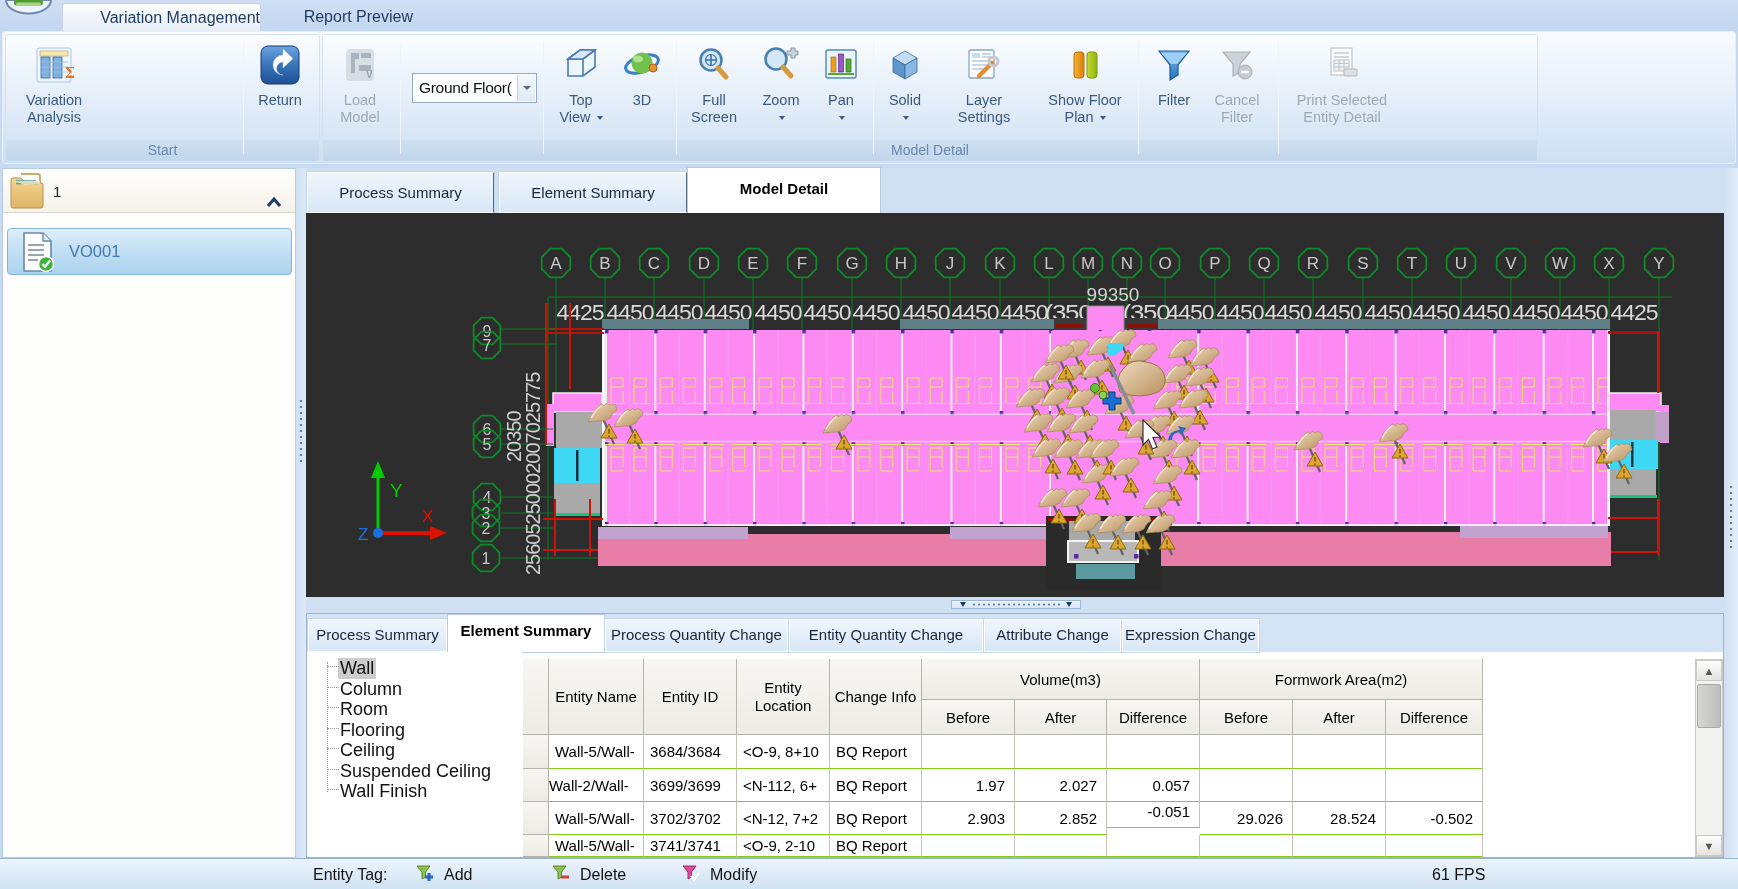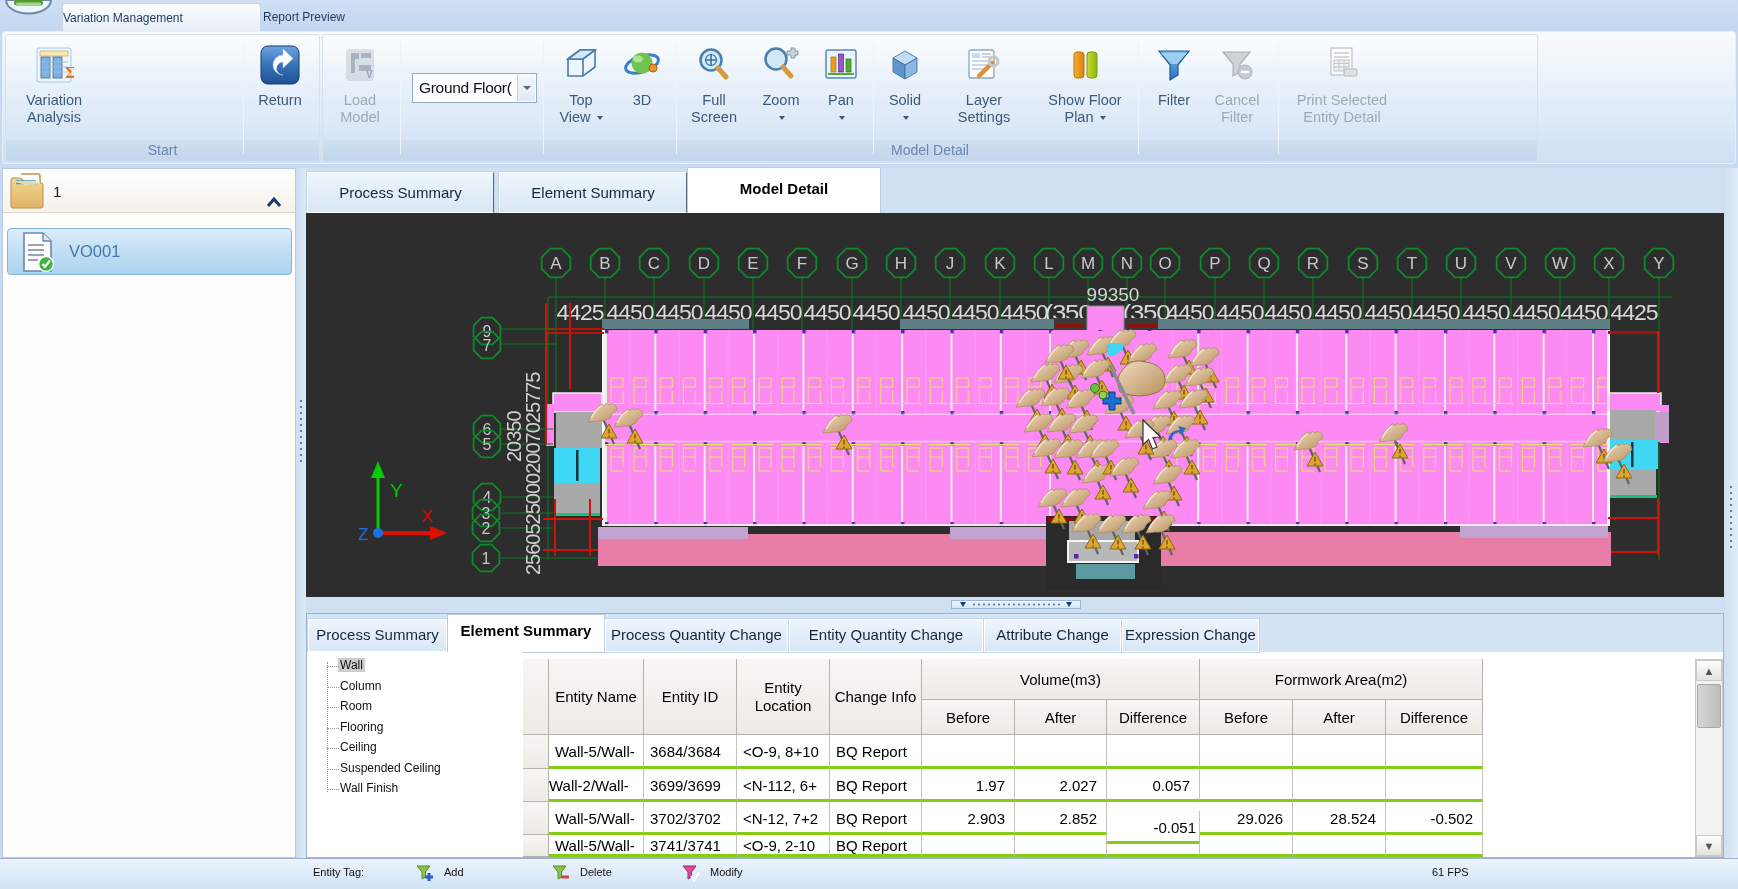--- a/index.html
+++ b/index.html
@@ -1,20 +1,20 @@
 <!DOCTYPE html>
 <html><head>
 <meta charset="utf-8">
 <style>
 *{margin:0;padding:0;box-sizing:border-box}
 html,body{width:1738px;height:889px;overflow:hidden;font-family:"Liberation Sans",sans-serif;background:#c8daf2}
 
 #titlebar{position:absolute;left:0;top:0;width:1738px;height:31px;background:linear-gradient(#cfdef4,#c3d7f0)}
 #orb{position:absolute;left:5px;top:0;width:47px;height:15px}
-.wtab{position:absolute;top:3px;height:28px;font-size:12px;color:#1d3a5f;text-align:left;line-height:28px}
+.wtab{position:absolute;top:3px;height:28px;font-size:16px;color:#1d3a5f;text-align:right;line-height:28px}
 #wtab1{left:62px;width:199px;background:linear-gradient(#fdfdfe,#f0f4fa 50%,#e8eef7);border:1px solid #c9d5e4;border-bottom:none;border-radius:3px 3px 0 0}
 #wtab2{left:263px;width:150px}
 
 #ribbon{position:absolute;left:2px;top:31px;width:1734px;height:133px;background:linear-gradient(#f8fbfe,#e9f1fa 40%,#d9e7f6 75%,#cfe0f2);border:1px solid #e6eef8;border-radius:3px}
 .rgroup{position:absolute;top:2px;height:128px;border:1px solid #d5e1ef;border-radius:3px;background:linear-gradient(rgba(255,255,255,.45),rgba(255,255,255,0) 30%)}
 .rglab{position:absolute;left:0;bottom:0;width:100%;height:21px;background:linear-gradient(#cfdff1,#c2d6ec);border-radius:0 0 3px 3px;color:#6c87ab;font-size:14px;text-align:center;line-height:21px}
 .ri{position:absolute;top:13px;text-align:center;color:#3b5a7d;font-size:14.5px}
 .ri .ric{height:42px;margin-bottom:5px}
 .ri .rl{line-height:16.5px}
 .ri.dis{color:#9fa9b4}
@@ -38,33 +38,33 @@
 #hhandle{position:absolute;left:645px;top:3px;width:130px;height:9px;background:linear-gradient(#eef5fc,#d6e6f6);border:1px solid #9ab8d8;font-size:0}
 
 #maintabs{position:absolute;left:306px;top:168px;width:1418px;height:45px;background:#cfe0f2}
 .mtab{position:absolute;top:4px;height:41px;background:linear-gradient(#eff5fc,#d8e7f6);border:1px solid #fff;border-right:1px solid #5a6a7a;outline:1px solid #c4d6ea;font-size:15px;color:#15253c;text-align:center;line-height:40px}
 .mtab.act{top:0;height:45px;background:#fff;border:1px solid #fff;outline:1px solid #b9cbe0;font-weight:bold;color:#000}
 
 #bpanel{position:absolute;left:306px;top:613px;width:1418px;height:245px;background:#fff;border:1px solid #9ab4cf}
 #btabs{position:absolute;left:0px;top:0px;width:1416px;height:38px;background:#d5e4f4}
 .btab{position:absolute;top:5px;height:33px;background:linear-gradient(#eff5fc,#d8e7f6);border:1px solid #fff;outline:1px solid #c4d6ea;font-size:15px;color:#15253c;text-align:center;line-height:30px}
 .btab.act{top:1px;height:37px;background:#fff;font-weight:bold;color:#000;border:1px solid #fff;outline:1px solid #b9cbe0}
-#tree{position:absolute;left:0;top:38px;width:215px;height:205px;background:#fff;font-size:12px;color:#111}
+#tree{position:absolute;left:0;top:38px;width:215px;height:205px;background:#fff;font-size:18px;color:#111}
 .ti{position:absolute;left:33px;white-space:nowrap}
 .ti.sel{background:#ccc;padding:0 2px;left:31px}
 #tbl{position:absolute;left:216px;top:45px;width:1176px;height:198px;background:#fff;font-size:15px;color:#000}
 .hc{position:absolute;background:linear-gradient(#f7f6f3,#edebe5);border-right:1px solid #b7b3ab;border-bottom:1px solid #b7b3ab;text-align:center}
-.dc{position:absolute;border-right:1px solid #c6c2ba;border-bottom:3px solid #84cc16;white-space:nowrap;overflow:hidden}
+.dc{position:absolute;border-right:1px solid #c6c2ba;border-bottom:1px solid #84cc16;white-space:nowrap;overflow:hidden}
 .num{text-align:right}
 
 #vscroll{position:absolute;left:1388px;top:45px;width:28px;height:198px;background:#f2f2f0;border:1px solid #c9c9c6}
 .sbtn{position:absolute;left:0px;width:26px;height:21px;background:linear-gradient(#fdfdfd,#e3e3e0);border:1px solid #c9c9c6;color:#555;font-size:11px;text-align:center;line-height:20px}
 #vthumb{position:absolute;left:1px;top:24px;width:24px;height:44px;background:linear-gradient(90deg,#d6d6d3,#bdbdba);border:1px solid #a8a8a5;border-radius:2px}
 
-#status{position:absolute;left:0;top:858px;width:1738px;height:31px;background:linear-gradient(#ecf4fc,#cfe2f4);border-top:1px solid #9ab4cf;font-size:11px;color:#111}
+#status{position:absolute;left:0;top:858px;width:1738px;height:31px;background:linear-gradient(#ecf4fc,#cfe2f4);border-top:1px solid #9ab4cf;font-size:16px;color:#111}
 #status .it{position:absolute;top:7px}
 </style>
 </head>
 <body>
 <div id="titlebar">
   <svg id="orb" viewBox="0 0 47 15">
       <path d="M1 0 a22.5 13.5 0 0 0 45 0 Z" fill="#eef4fb" stroke="#7089ab" stroke-width="2"></path>
       <rect x="9" y="0" width="29" height="5.5" rx="2.7" fill="#4f9e2c"></rect>
       <rect x="11" y="2.6" width="25" height="2.6" rx="1.3" fill="#bfe0a6" opacity=".8"></rect>
     </svg>
@@ -643,21 +643,21 @@
       <div class="dc num" style="left:677px;top:110px;width:93px;height:33px;line-height:33px;padding-right:9px"></div>
       <div class="dc num" style="left:770px;top:110px;width:93px;height:33px;line-height:33px;padding-right:9px"></div>
       <div class="dc num" style="left:863px;top:110px;width:97px;height:33px;line-height:33px;padding-right:9px"></div>
       <div class="hc" style="left:0px;top:143px;width:26px;height:33px;font-size:15px"></div>
       <div class="dc " style="left:26px;top:143px;width:95px;height:33px;line-height:33px;padding-left:6px">Wall-5/Wall-</div>
       <div class="dc " style="left:121px;top:143px;width:93px;height:33px;line-height:33px;padding-left:6px">3702/3702</div>
       <div class="dc " style="left:214px;top:143px;width:93px;height:33px;line-height:33px;padding-left:6px">&lt;N-12, 7+2</div>
       <div class="dc " style="left:307px;top:143px;width:92px;height:33px;line-height:33px;padding-left:6px">BQ Report</div>
       <div class="dc num" style="left:399px;top:143px;width:93px;height:33px;line-height:33px;padding-right:9px">2.903</div>
       <div class="dc num" style="left:492px;top:143px;width:92px;height:33px;line-height:33px;padding-right:9px">2.852</div>
-      <div class="dc num" style="left:584px;top:152px;width:93px;height:33px;line-height:33px;padding-right:3px">-0.051</div>
+      <div class="dc num" style="left:584px;top:136px;width:93px;height:33px;line-height:33px;padding-right:9px">-0.051</div>
       <div class="dc num" style="left:677px;top:143px;width:93px;height:33px;line-height:33px;padding-right:9px">29.026</div>
       <div class="dc num" style="left:770px;top:143px;width:93px;height:33px;line-height:33px;padding-right:9px">28.524</div>
       <div class="dc num" style="left:863px;top:143px;width:97px;height:33px;line-height:33px;padding-right:9px">-0.502</div>
       <div class="hc" style="left:0px;top:176px;width:26px;height:22px;font-size:15px"></div>
       <div class="dc " style="left:26px;top:176px;width:95px;height:22px;line-height:22px;padding-left:6px">Wall-5/Wall-</div>
       <div class="dc " style="left:121px;top:176px;width:93px;height:22px;line-height:22px;padding-left:6px">3741/3741</div>
       <div class="dc " style="left:214px;top:176px;width:93px;height:22px;line-height:22px;padding-left:6px">&lt;O-9, 2-10</div>
       <div class="dc " style="left:307px;top:176px;width:92px;height:22px;line-height:22px;padding-left:6px">BQ Report</div>
       <div class="dc num" style="left:399px;top:176px;width:93px;height:22px;line-height:22px;padding-right:9px"></div>
       <div class="dc num" style="left:492px;top:176px;width:92px;height:22px;line-height:22px;padding-right:9px"></div>

